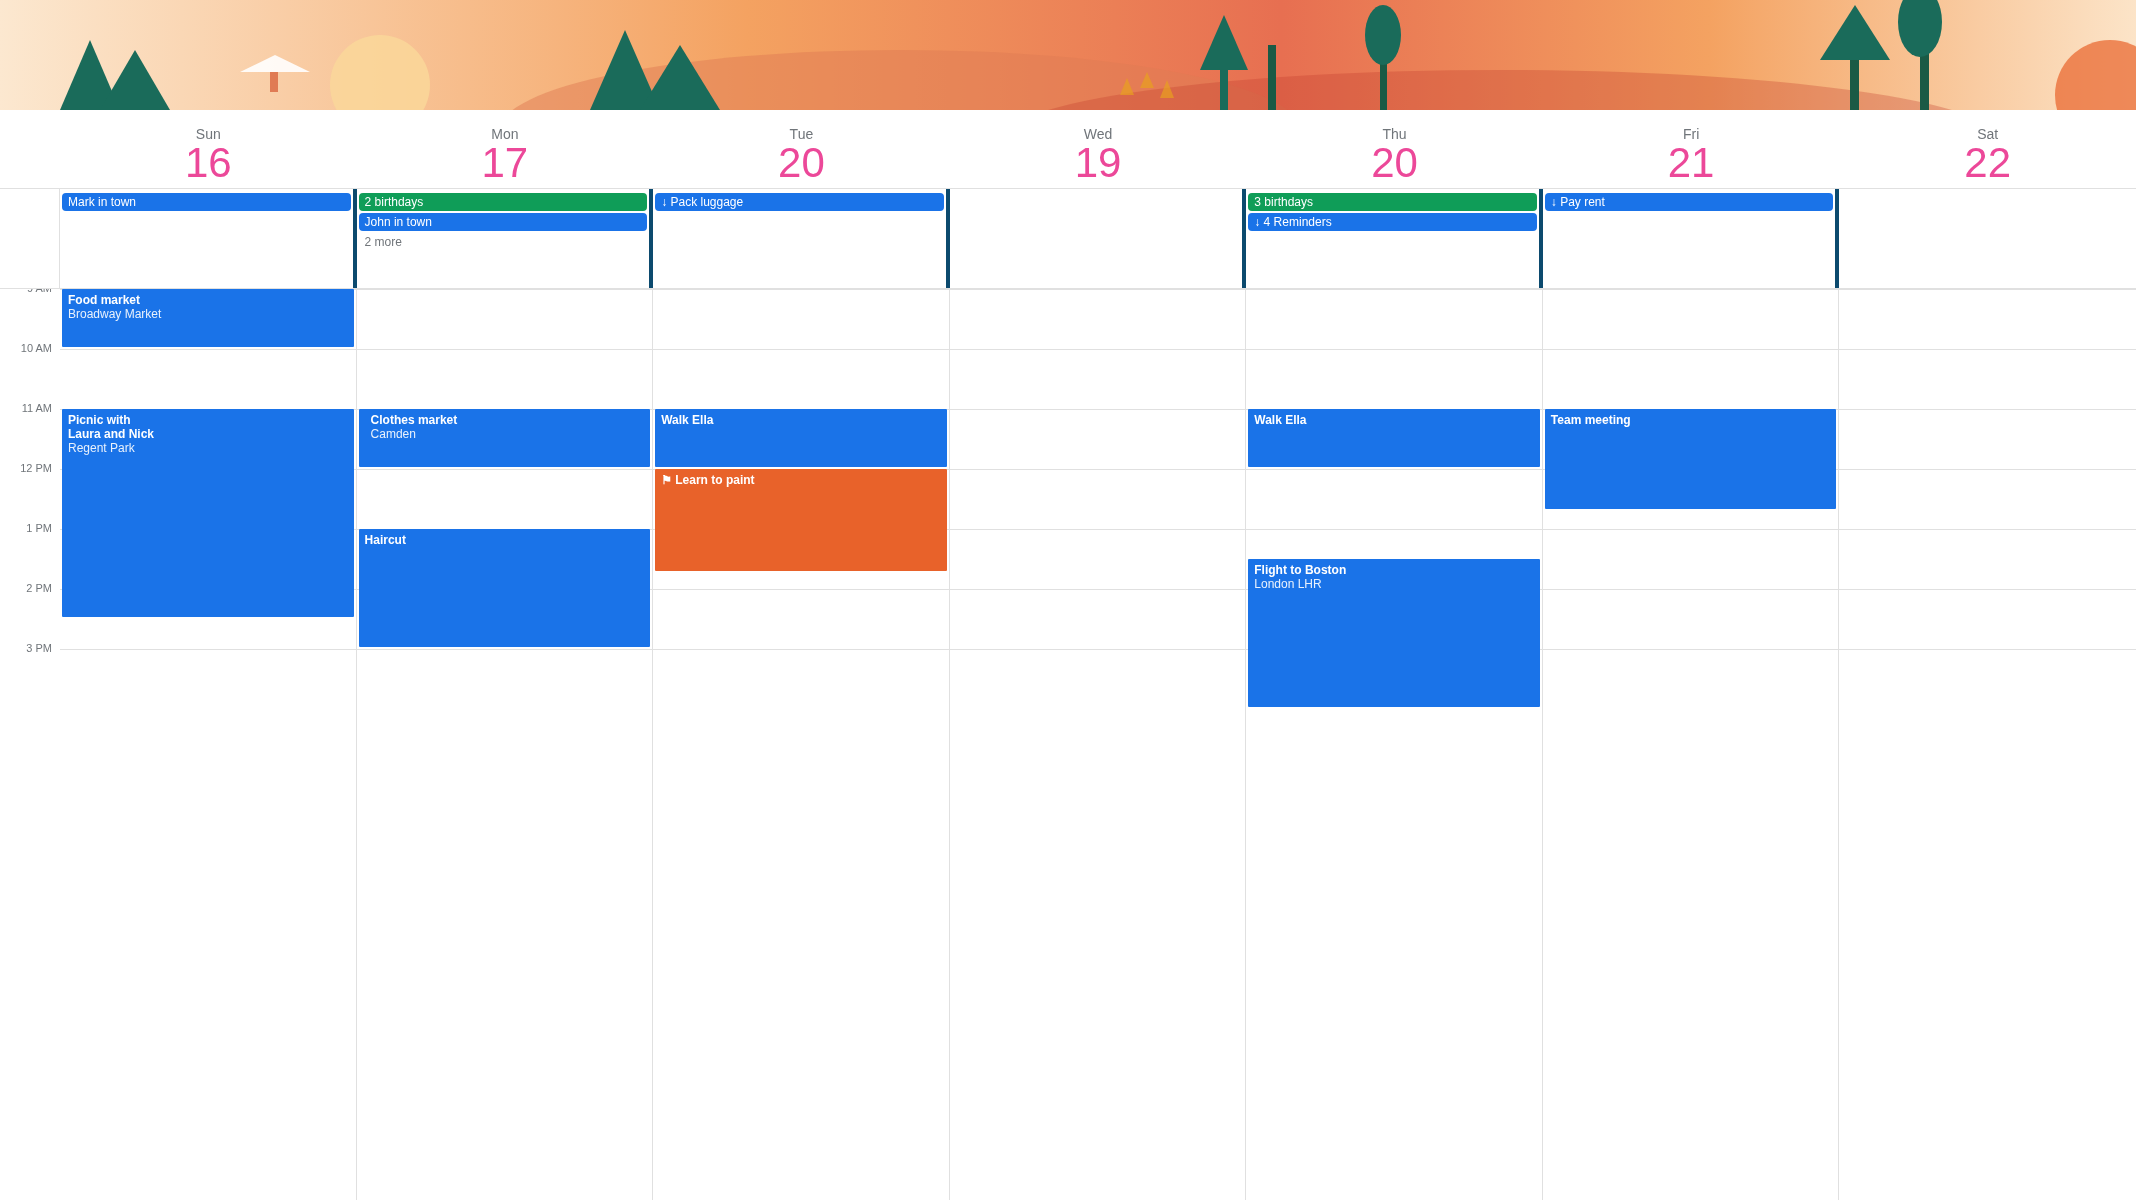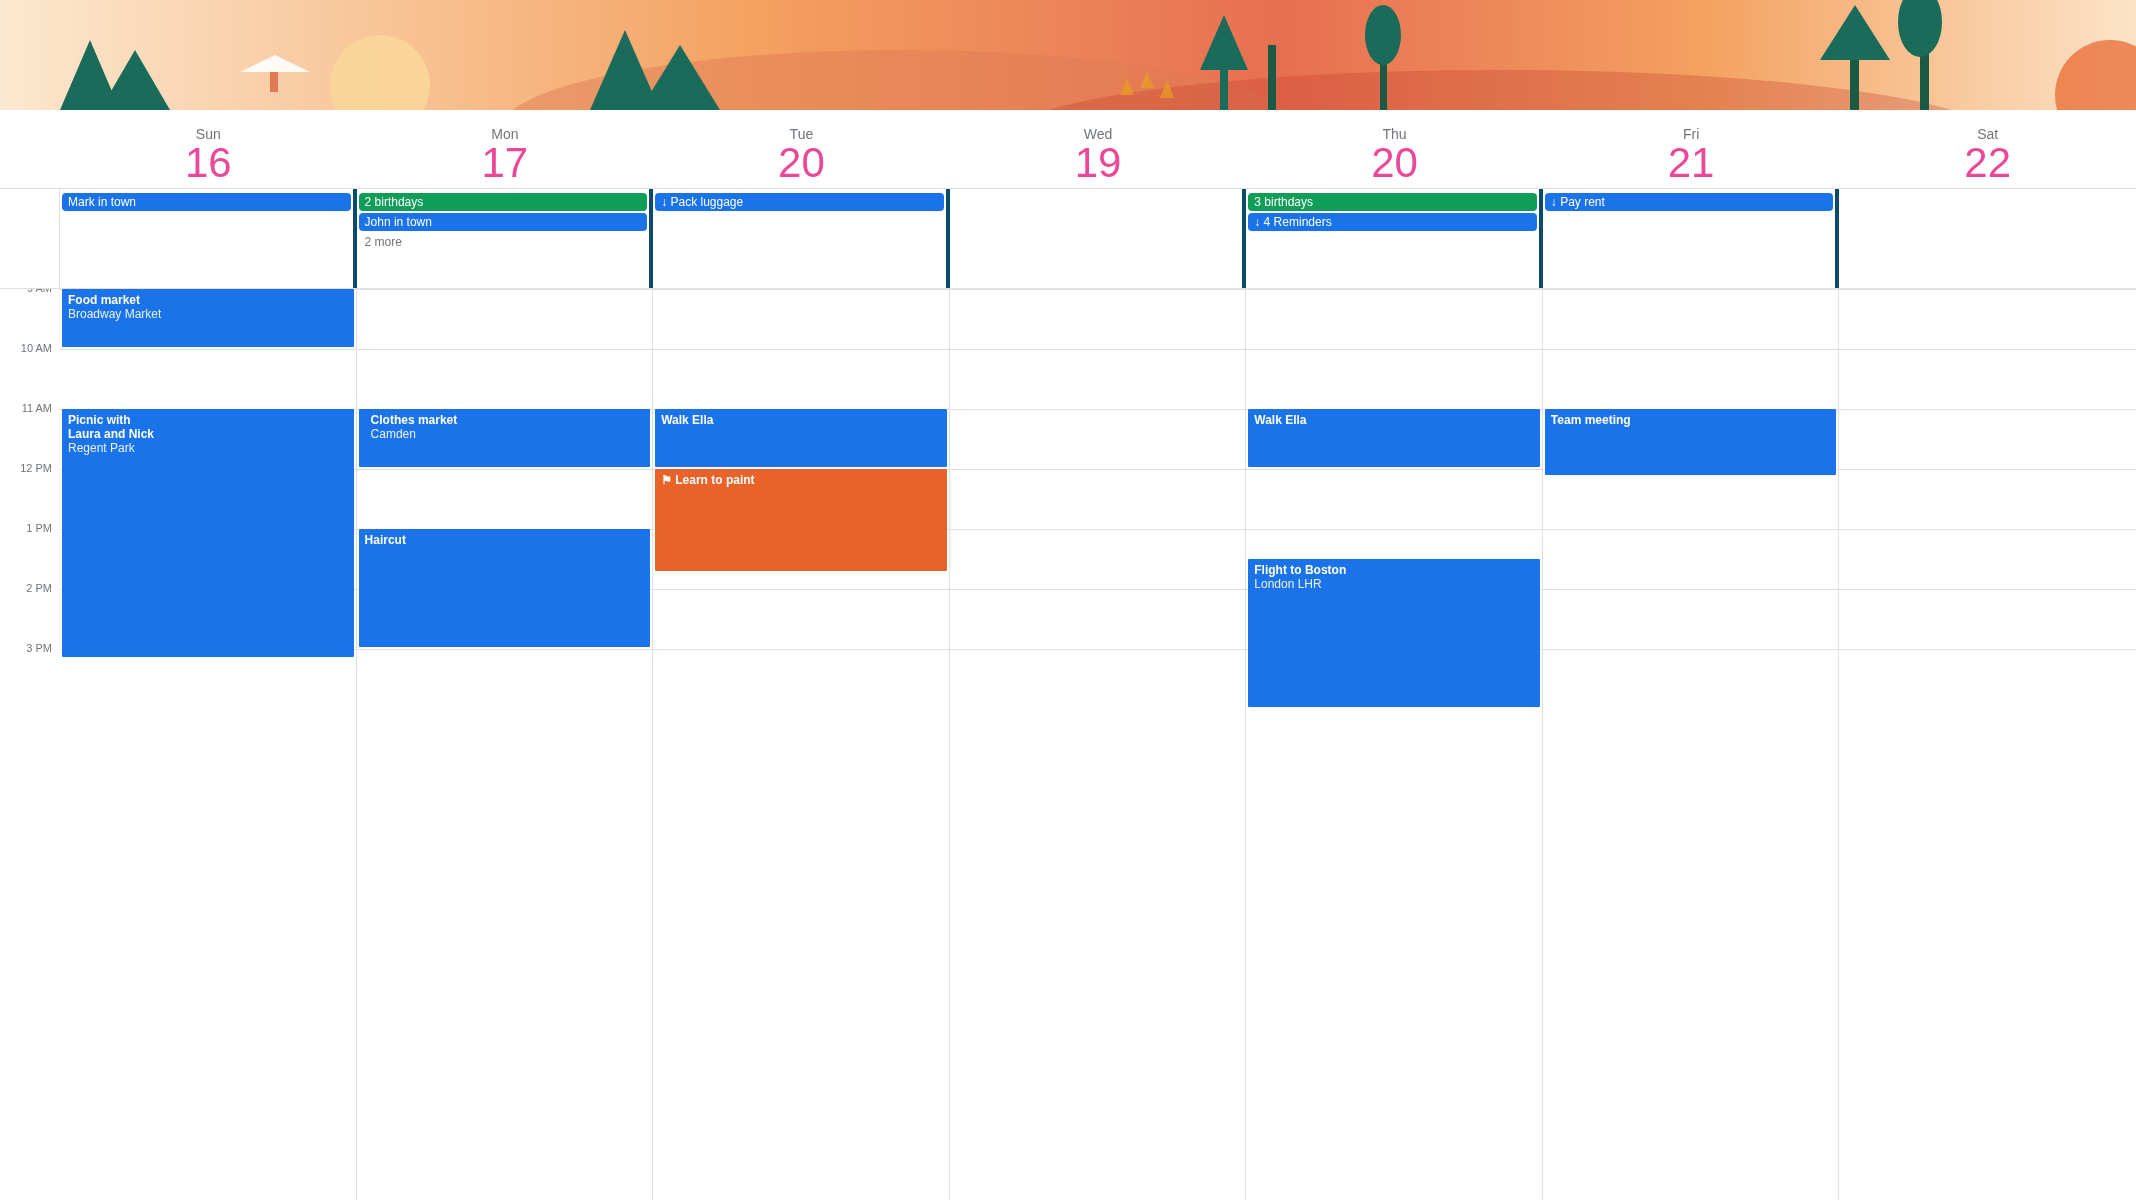--- a/index.html
+++ b/index.html
@@ -294,21 +294,21 @@
       <div class="hour-line" style="top:180px"></div>
       <div class="hour-line" style="top:240px"></div>
       <div class="hour-line" style="top:300px"></div>
       <div class="hour-line" style="top:360px"></div>
 
       <div class="timed-event blue" style="top:0px; height:58px;">
         <div class="event-title">Food market</div>
         <div class="event-sub">Broadway Market</div>
       </div>
 
-      <div class="timed-event blue" style="top:120px; height:248px;">
+      <div class="timed-event blue" style="top:120px; height:208px;">
         <div class="event-title">Picnic with</div>
         <div class="event-title">Laura and Nick</div>
         <div class="event-sub">Regent Park</div>
       </div>
     </div>
 
     <div class="day-column">
       <div class="hour-line" style="top:0px"></div>
       <div class="hour-line" style="top:60px"></div>
       <div class="hour-line" style="top:120px"></div>
@@ -376,21 +376,21 @@
 
     <div class="day-column">
       <div class="hour-line" style="top:0px"></div>
       <div class="hour-line" style="top:60px"></div>
       <div class="hour-line" style="top:120px"></div>
       <div class="hour-line" style="top:180px"></div>
       <div class="hour-line" style="top:240px"></div>
       <div class="hour-line" style="top:300px"></div>
       <div class="hour-line" style="top:360px"></div>
 
-      <div class="timed-event blue" style="top:120px; height:66px;">
+      <div class="timed-event blue" style="top:120px; height:100px;">
         <div class="event-title">Team meeting</div>
       </div>
     </div>
 
     <div class="day-column" style="border-right: none;">
       <div class="hour-line" style="top:0px"></div>
       <div class="hour-line" style="top:60px"></div>
       <div class="hour-line" style="top:120px"></div>
       <div class="hour-line" style="top:180px"></div>
       <div class="hour-line" style="top:240px"></div>

